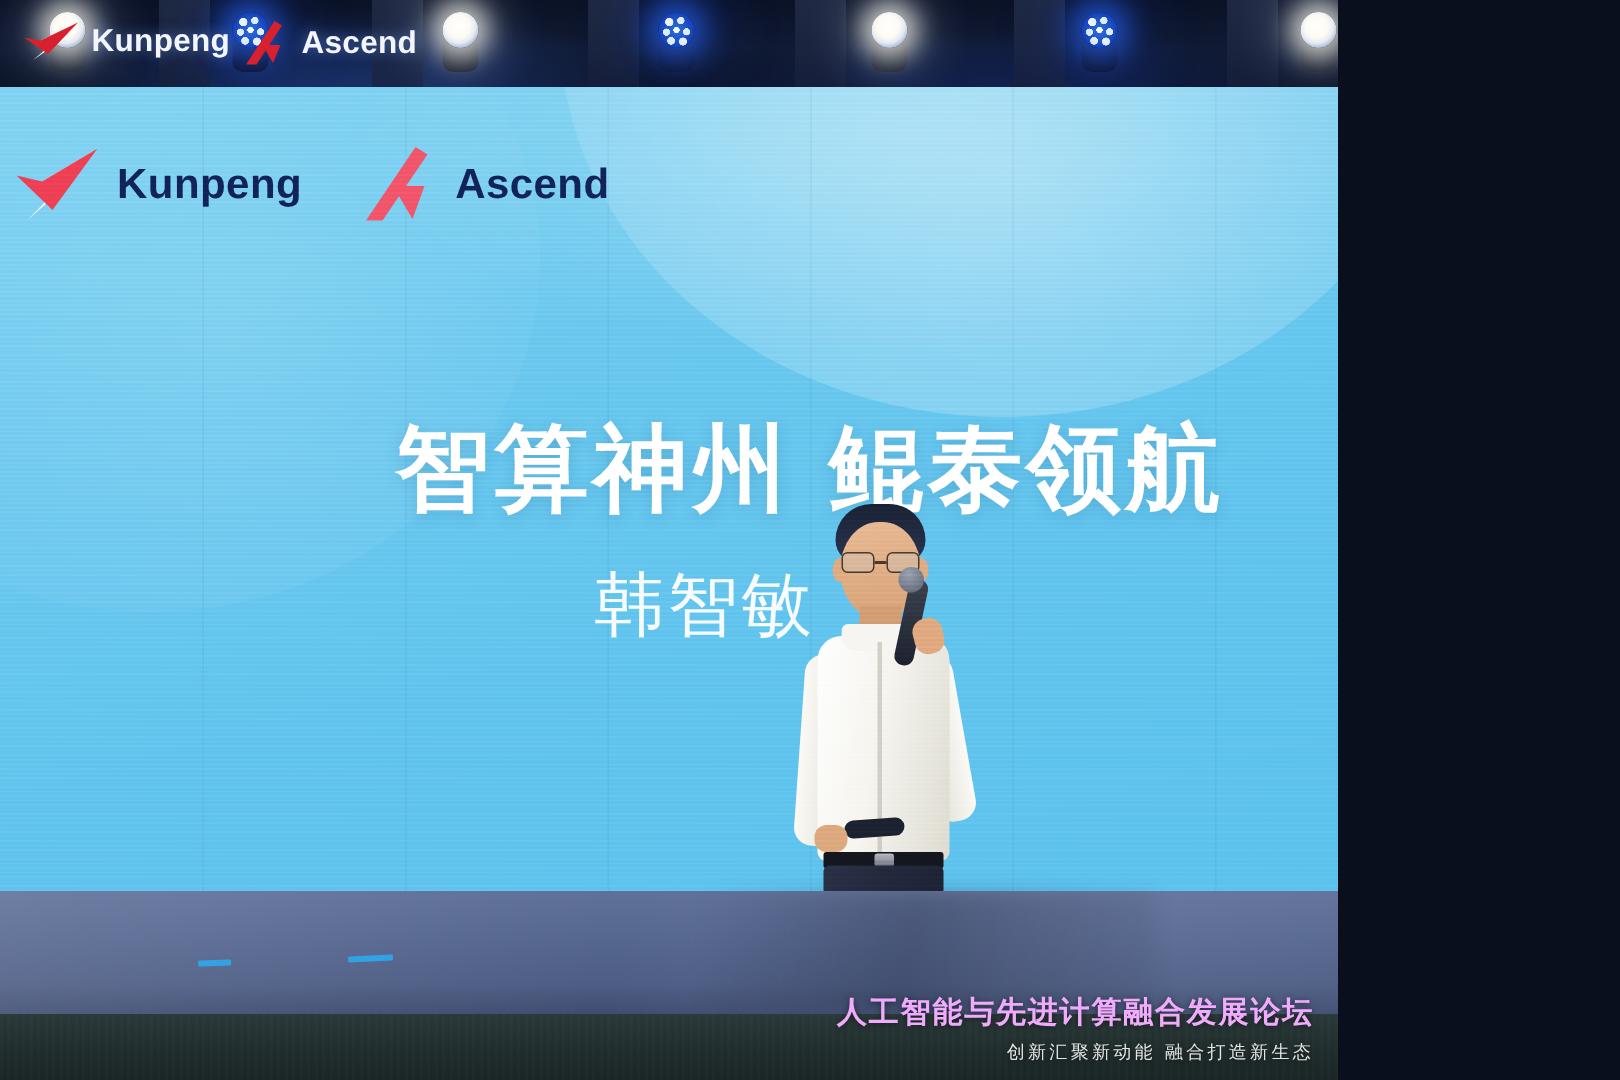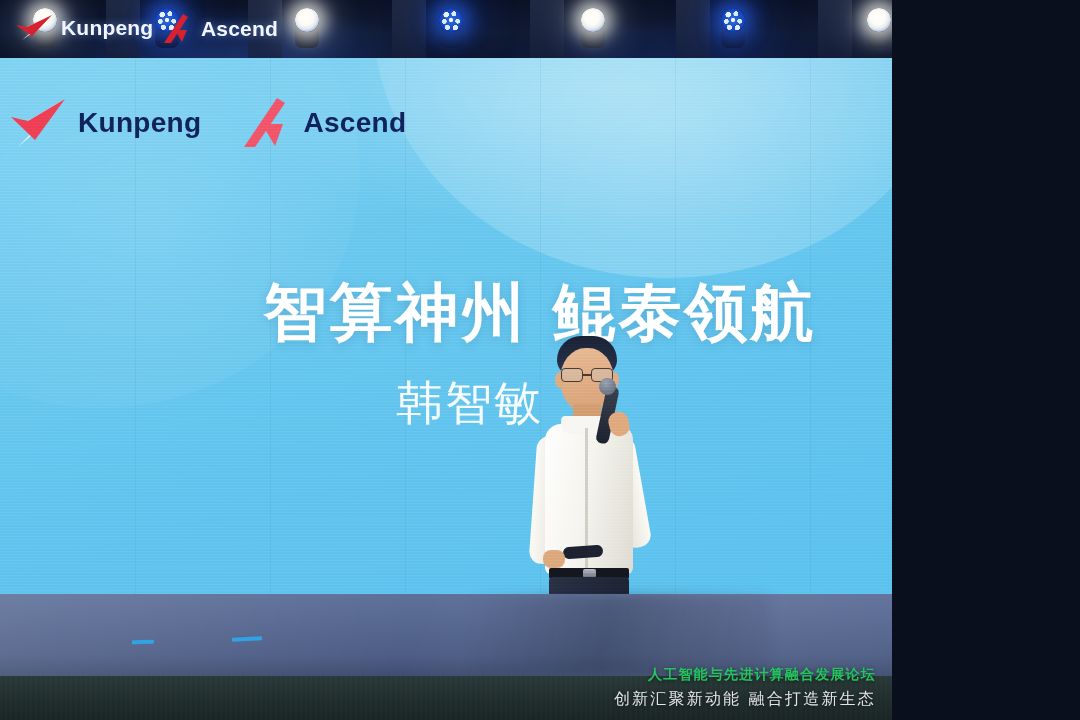--- a/index.html
+++ b/index.html
@@ -169,22 +169,22 @@
   }
   .apron .grain{ position:absolute; inset:0; opacity:.5;
     background:repeating-linear-gradient(90deg, rgba(255,255,255,.025) 0 2px, rgba(0,0,0,.03) 2px 5px); }
 
   
   .watermark{
     position:absolute; right:16px; bottom:10px; text-align:right;
     font-family:"DejaVu Sans","Liberation Sans",sans-serif;
     text-shadow:0 1px 4px rgba(0,0,0,.55);
   }
-  .wm-title{ color:#22c55e; font-size:14px; font-weight:700; letter-spacing:1.2px; }
-  .wm-sub{ color:rgba(255,255,255,.88); font-size:16px; font-weight:400; letter-spacing:2.2px; margin-top:5px; }
+  .wm-title{ color:#f0abfc; font-size:20px; font-weight:700; letter-spacing:1.2px; }
+  .wm-sub{ color:rgba(255,255,255,.88); font-size:12px; font-weight:400; letter-spacing:2.2px; margin-top:5px; }
 </style>
 </head>
 <body>
 
 <div id="scene">
 
   <div class="ceiling">
     <div class="truss-col" style="left:106px"></div>
     <div class="truss-col" style="left:248px"></div>
     <div class="truss-col" style="left:392px"></div>

